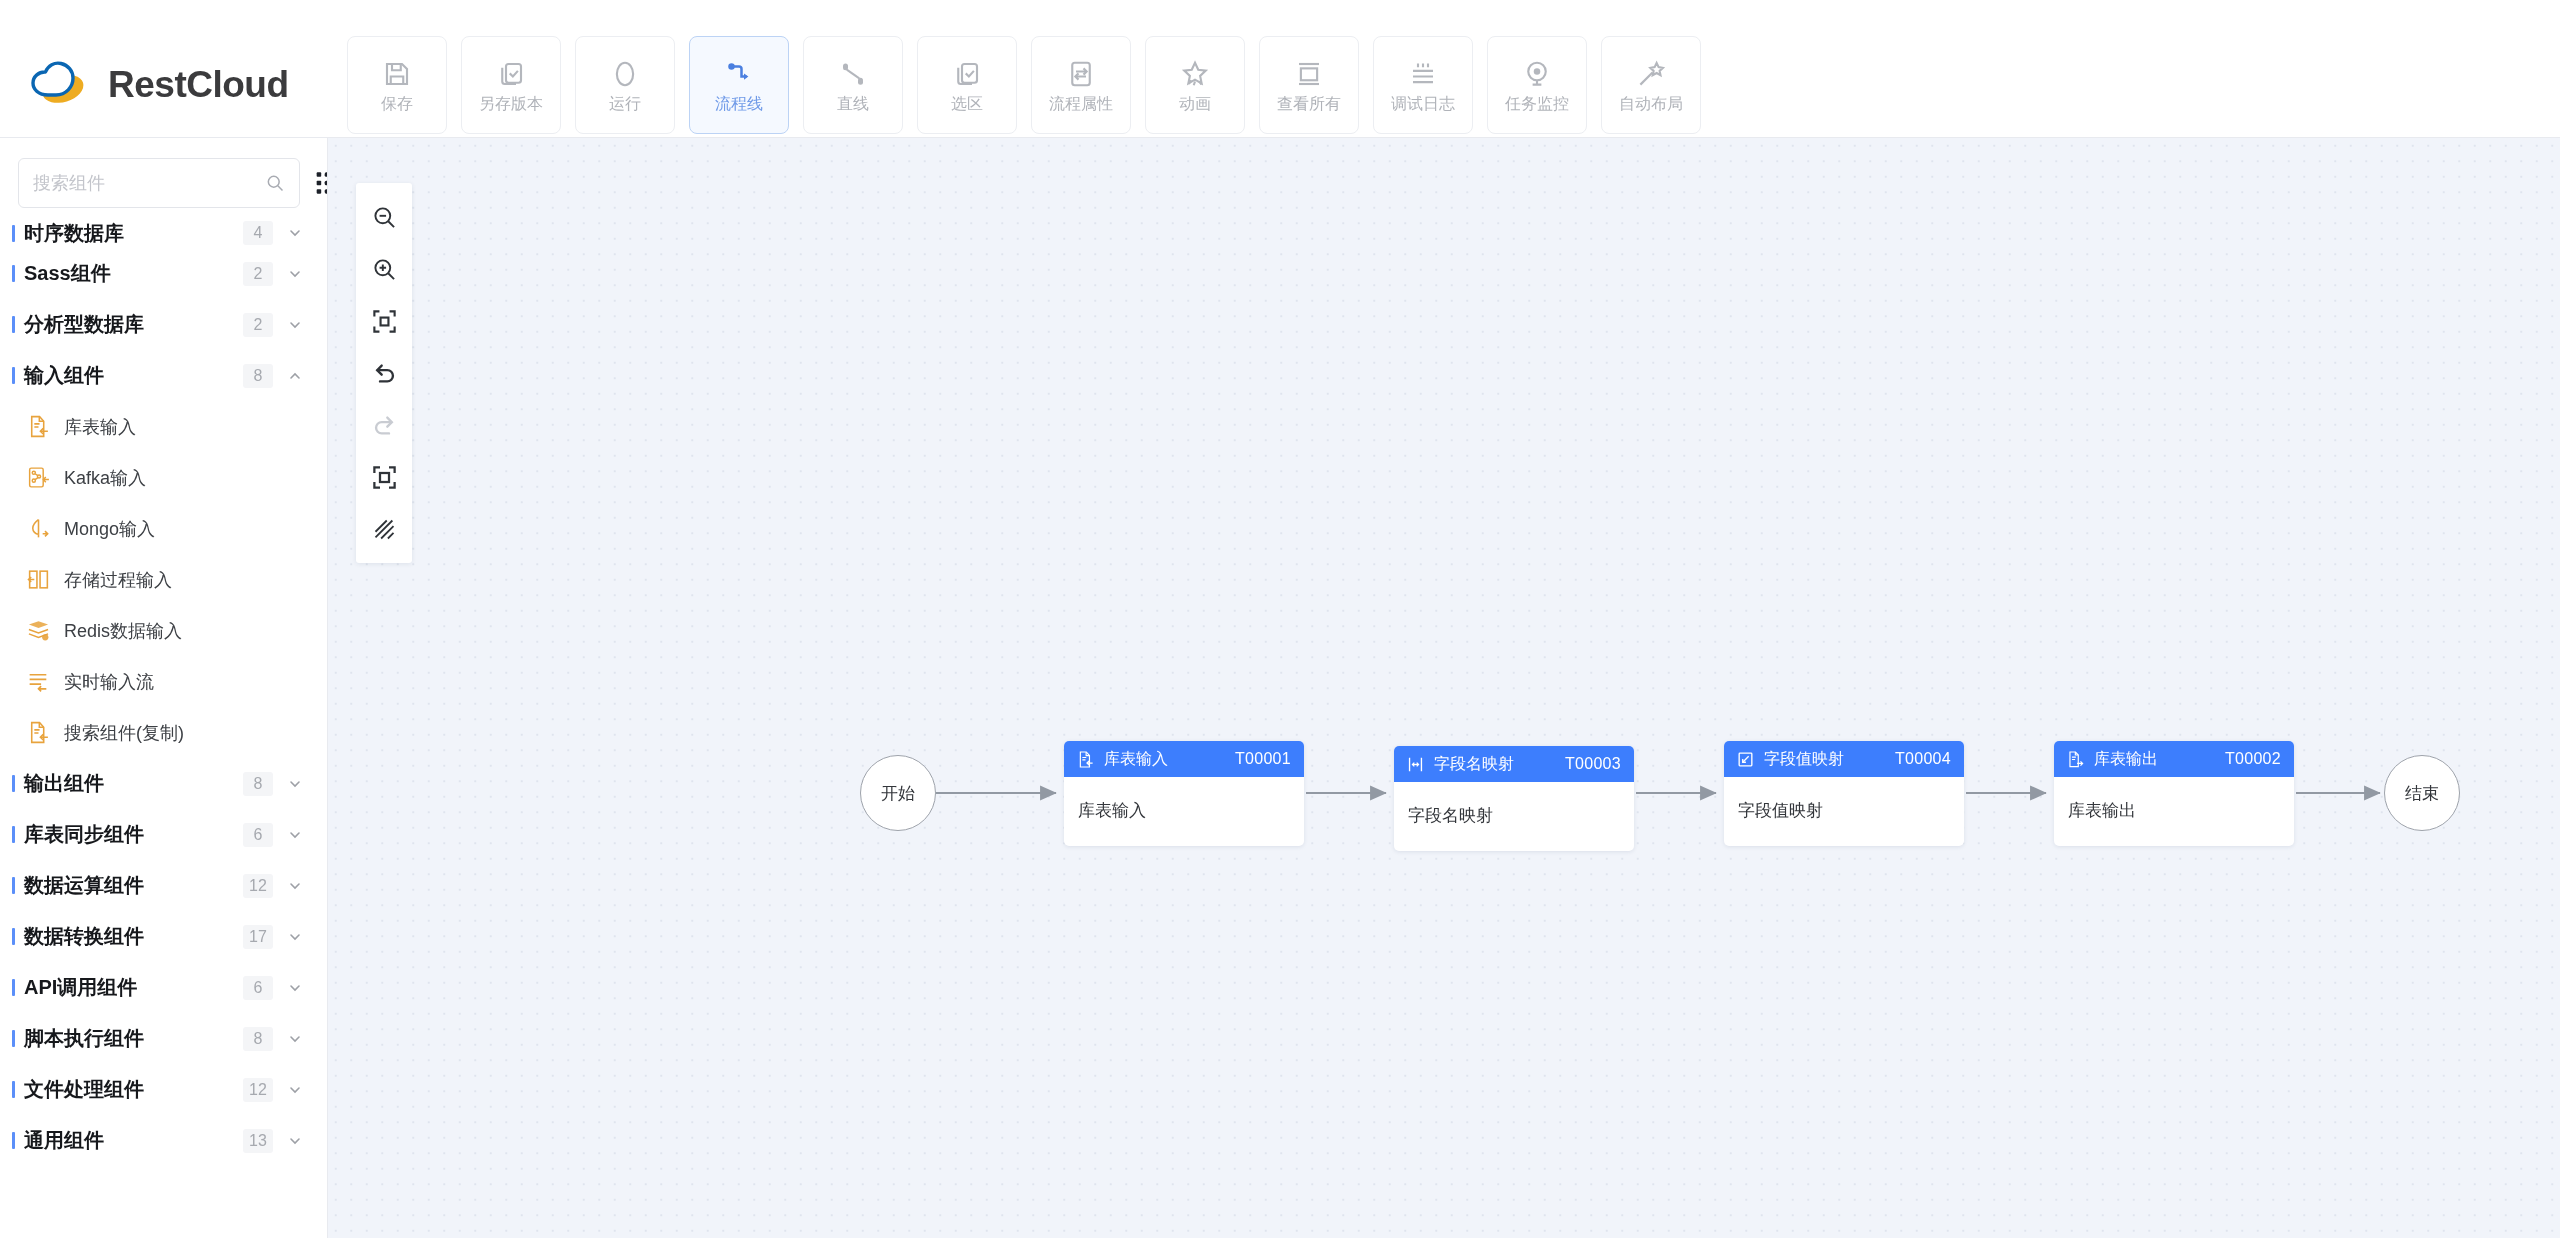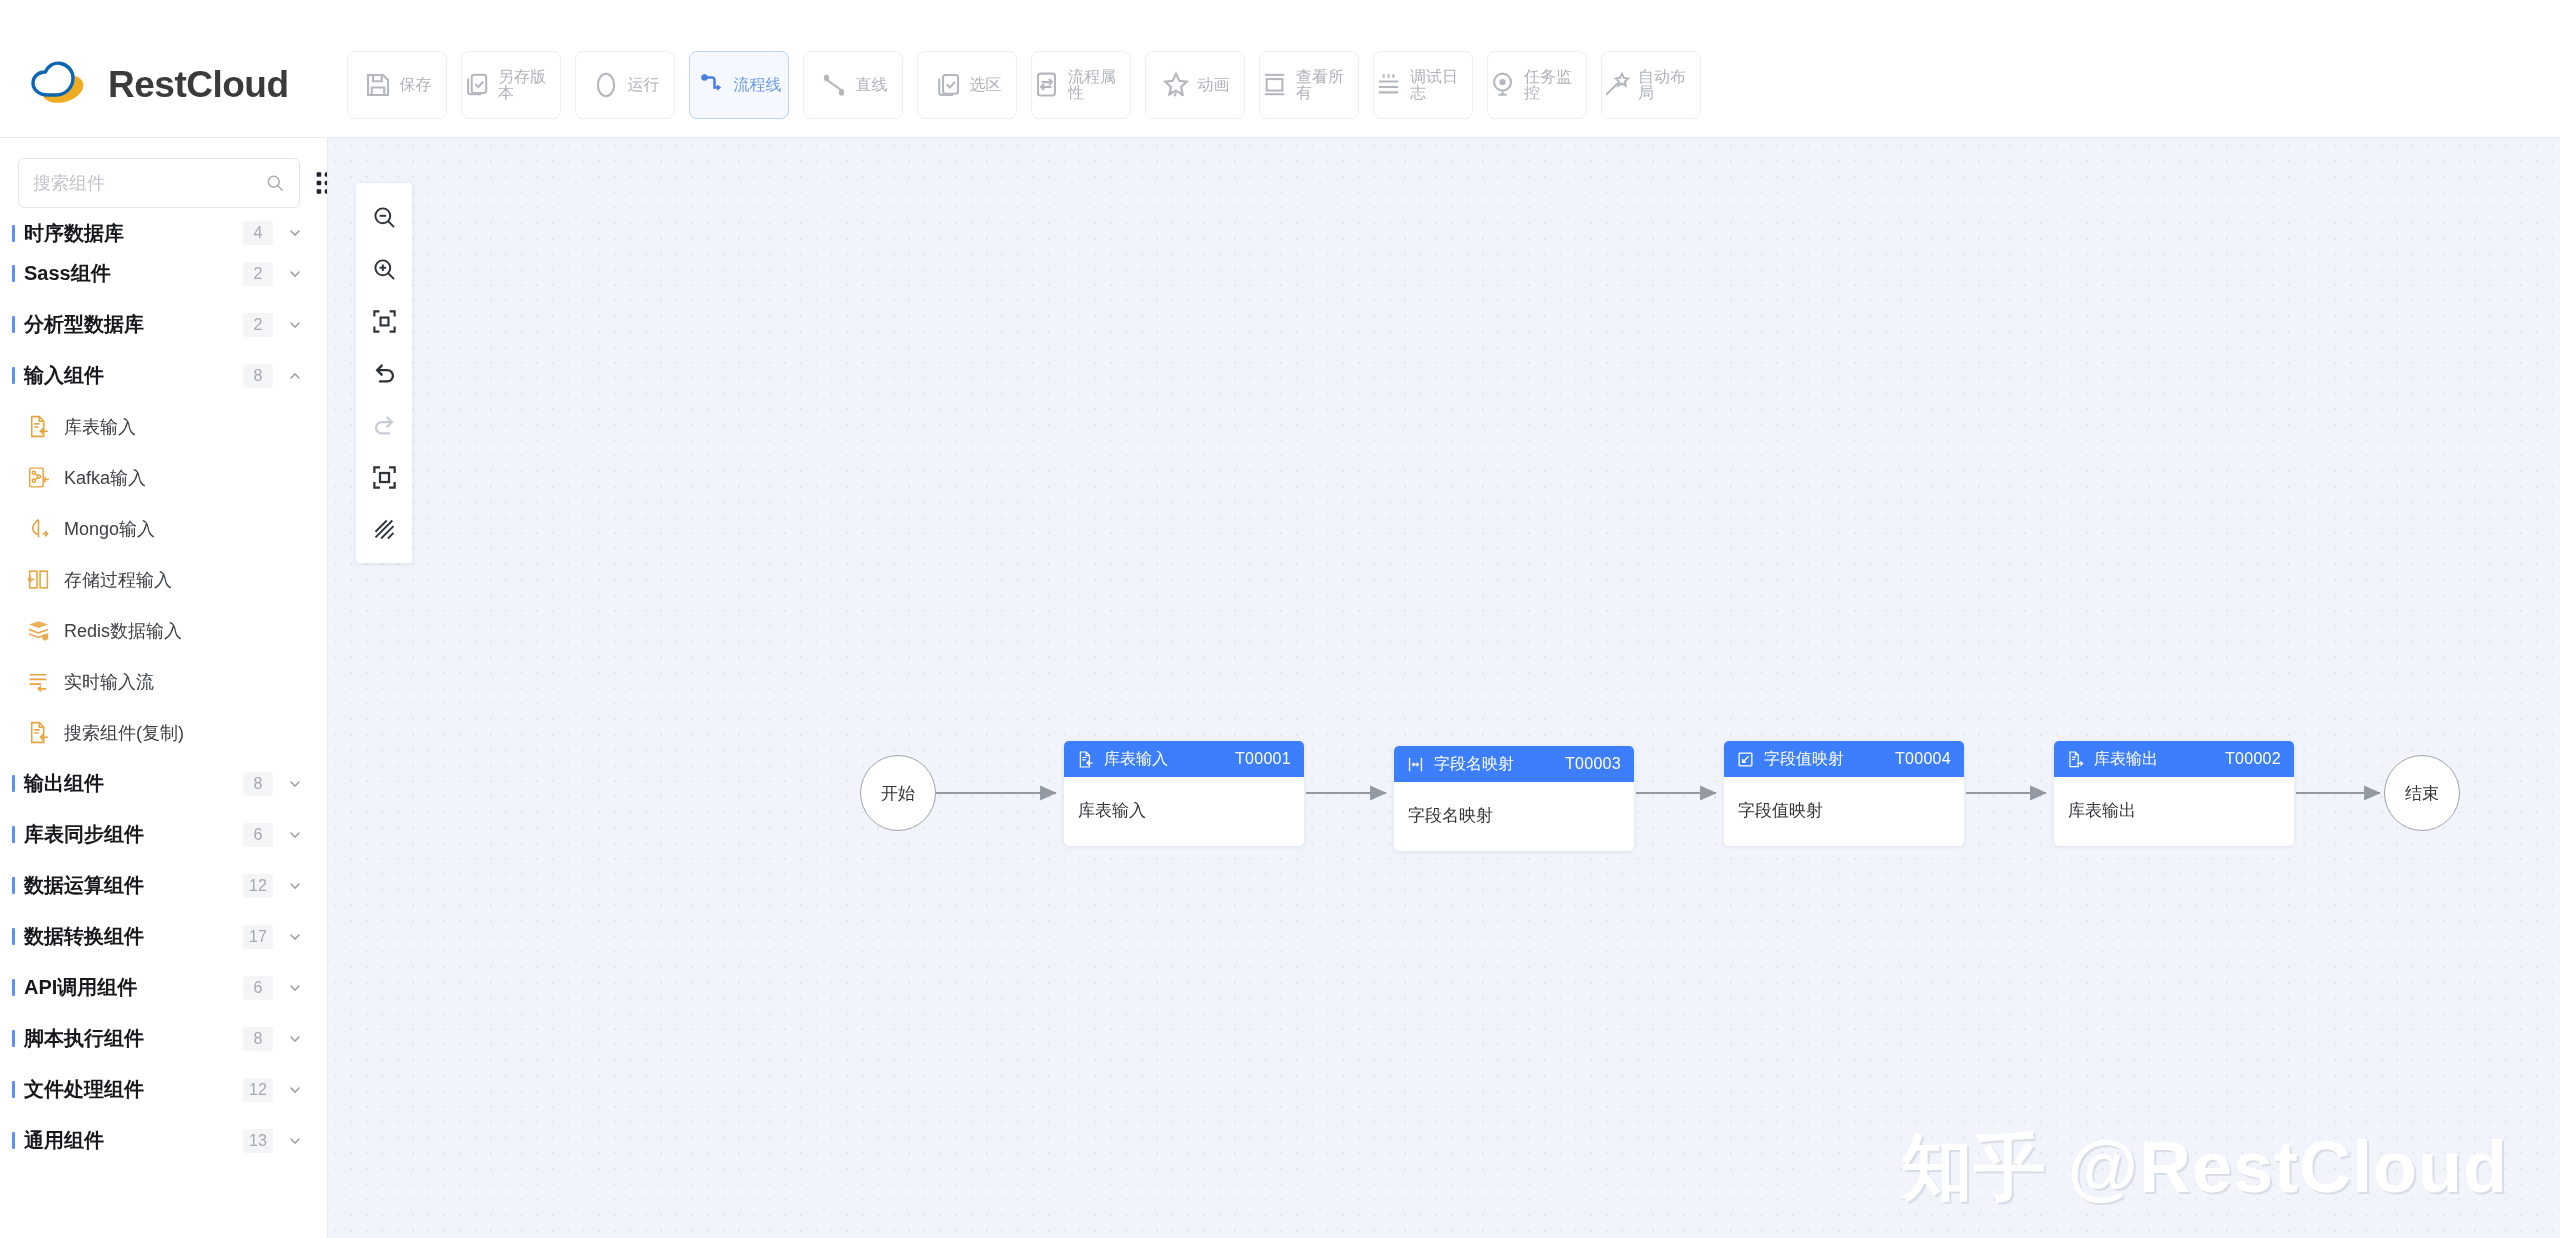--- a/index.html
+++ b/index.html
@@ -15,23 +15,23 @@
     height: 105px; min-height: 105px; background: #ffffff;
     display: flex; align-items: center; border-bottom: 1px solid #e8eaef;
     position: relative; z-index: 30;
   }
   .brand { display: flex; align-items: center; gap: 18px; padding-left: 28px; width: 340px; flex: 0 0 340px; }
   .brand-logo { width: 62px; height: 52px; position: relative; flex: 0 0 62px; }
   .brand-name { font-size: 37px; font-weight: 700; color: #3b3b3d; letter-spacing: -0.5px; }
 
   .tool-list { display: flex; align-items: center; gap: 0; }
   .tool-btn {
-    width: 100px; height: 68px; margin: 0 7px;
+    width: 100px; height: 98px; margin: 0 7px;
     border: 1px solid #eceef2; border-radius: 8px; background: #fff;
-    display: flex; flex-direction: row; align-items: center; justify-content: center;
+    display: flex; flex-direction: column; align-items: center; justify-content: center;
     gap: 7px; cursor: pointer;
   }
   .tool-btn .tb-ico { width: 30px; height: 30px; display: block; color: #b4b7bd; }
   .tool-btn .tb-lbl { font-size: 16px; color: #b0b3b9; line-height: 1; }
   .tool-btn.active { border-color: #bcd3f5; background: #f5f9ff; }
   .tool-btn.active .tb-ico { color: #4a7fe0; }
   .tool-btn.active .tb-lbl { color: #6f9ae8; }
 
   
   .body-row { flex: 1; display: flex; min-height: 0; }
@@ -575,16 +575,15 @@
                   <path d="M7.5 9h5M7.5 12h4"></path>
                   <path d="M14 17h7M18.3 14.3L21 17l-2.7 2.7"></path>
                 </svg></span>
               <span class="fh-title">库表输出</span>
               <span class="fh-code">T00002</span>
             </div>
             <div class="fn-body"><span class="fb-text">库表输出</span></div>
           </div>
         </div>
 
-      <div class="watermark">知乎 @RestCloud</div>
     </div>
   </div>
 </div>
 
 </body></html>

